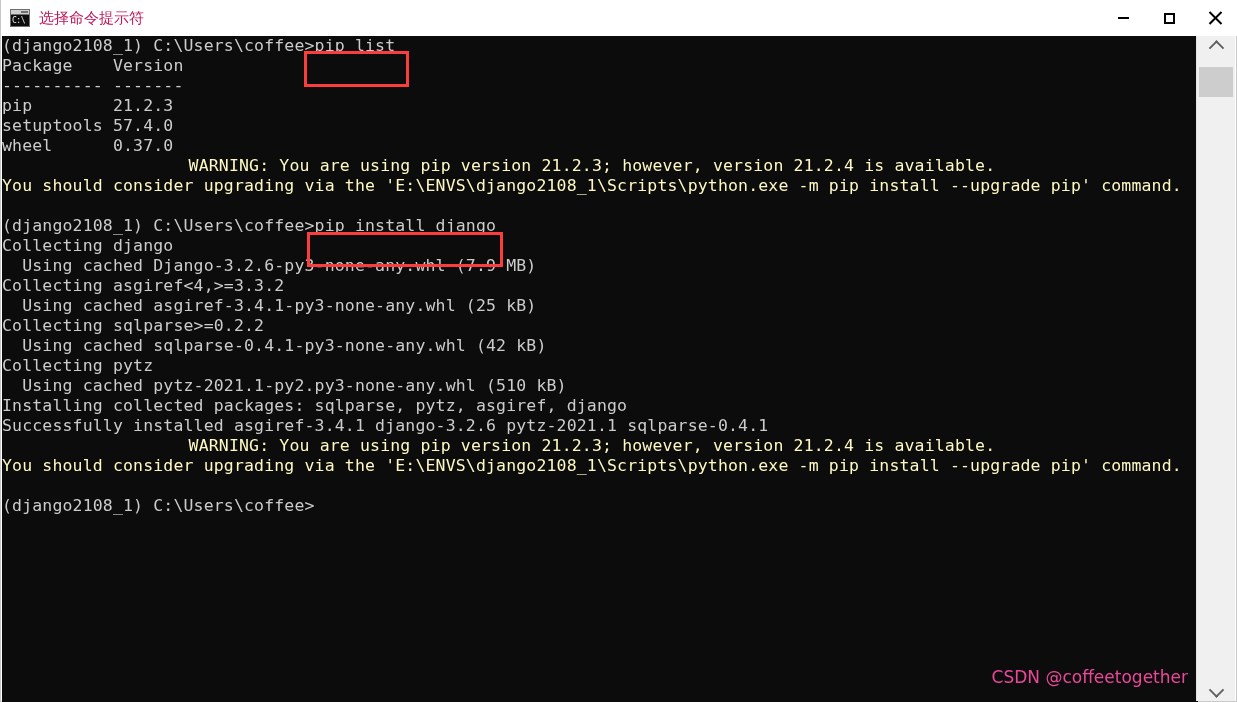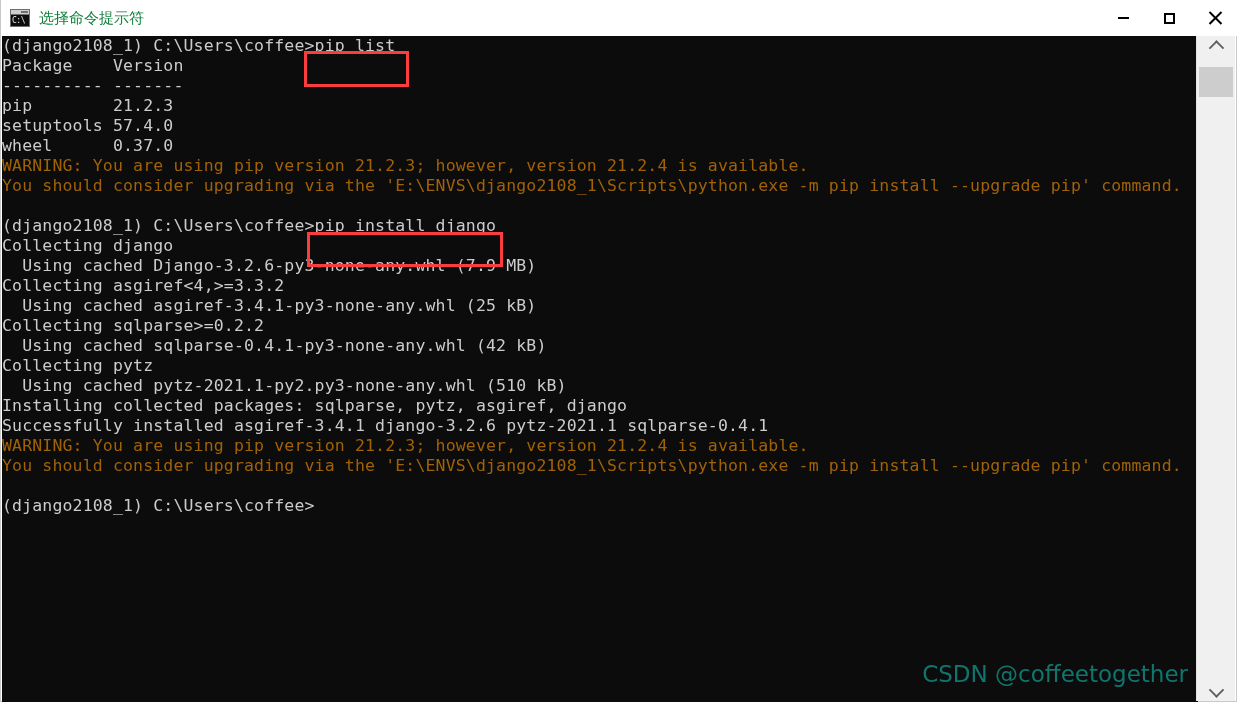--- a/index.html
+++ b/index.html
@@ -77,21 +77,21 @@
     color: #e8e8e8;
     font-family: "DejaVu Sans Mono", monospace;
     font-size: 8px;
     line-height: 11px;
     padding-left: 1px;
     letter-spacing: -0.5px;
   }
   .title-text {
     margin-left: 9px;
     font-size: 15px;
-    color: #15803d;
+    color: #be185d;
     white-space: nowrap;
     font-family: "DejaVu Sans", sans-serif;
   }
 
   .win-controls {
     display: flex;
     height: 36px;
     flex: 0 0 auto;
   }
   .win-btn {
@@ -147,39 +147,39 @@
     top: 0;
     white-space: pre;
     font-family: "DejaVu Sans Mono", monospace;
     font-size: 16.5px;
     line-height: 20px;
     letter-spacing: 0.15px;
     color: #ccc;
   }
   .line { height: 20px; }
   .c-white  { color: #cccccc; }
-  .c-yellow { color: #a16207; }
+  .c-yellow { color: #fef9c3; text-align: center; }
 
   
   .redbox {
     position: absolute;
     border: 3px solid #fc3d3d;
     box-sizing: border-box;
     pointer-events: none;
   }
   #redbox-1 { left: 303px; top: 51px;  width: 105px; height: 36px; }
   #redbox-2 { left: 306px; top: 232px; width: 196px; height: 35px; }
 
   
   .watermark {
     position: absolute;
     right: 48px;
     bottom: 14px;
-    color: #0f766e;
-    font-size: 23px;
+    color: #ec4899;
+    font-size: 17px;
     font-family: "DejaVu Sans", sans-serif;
     white-space: nowrap;
   }
 
   
   .scrollbar {
     position: absolute;
     right: 1px;
     top: 36px;
     width: 39px;

